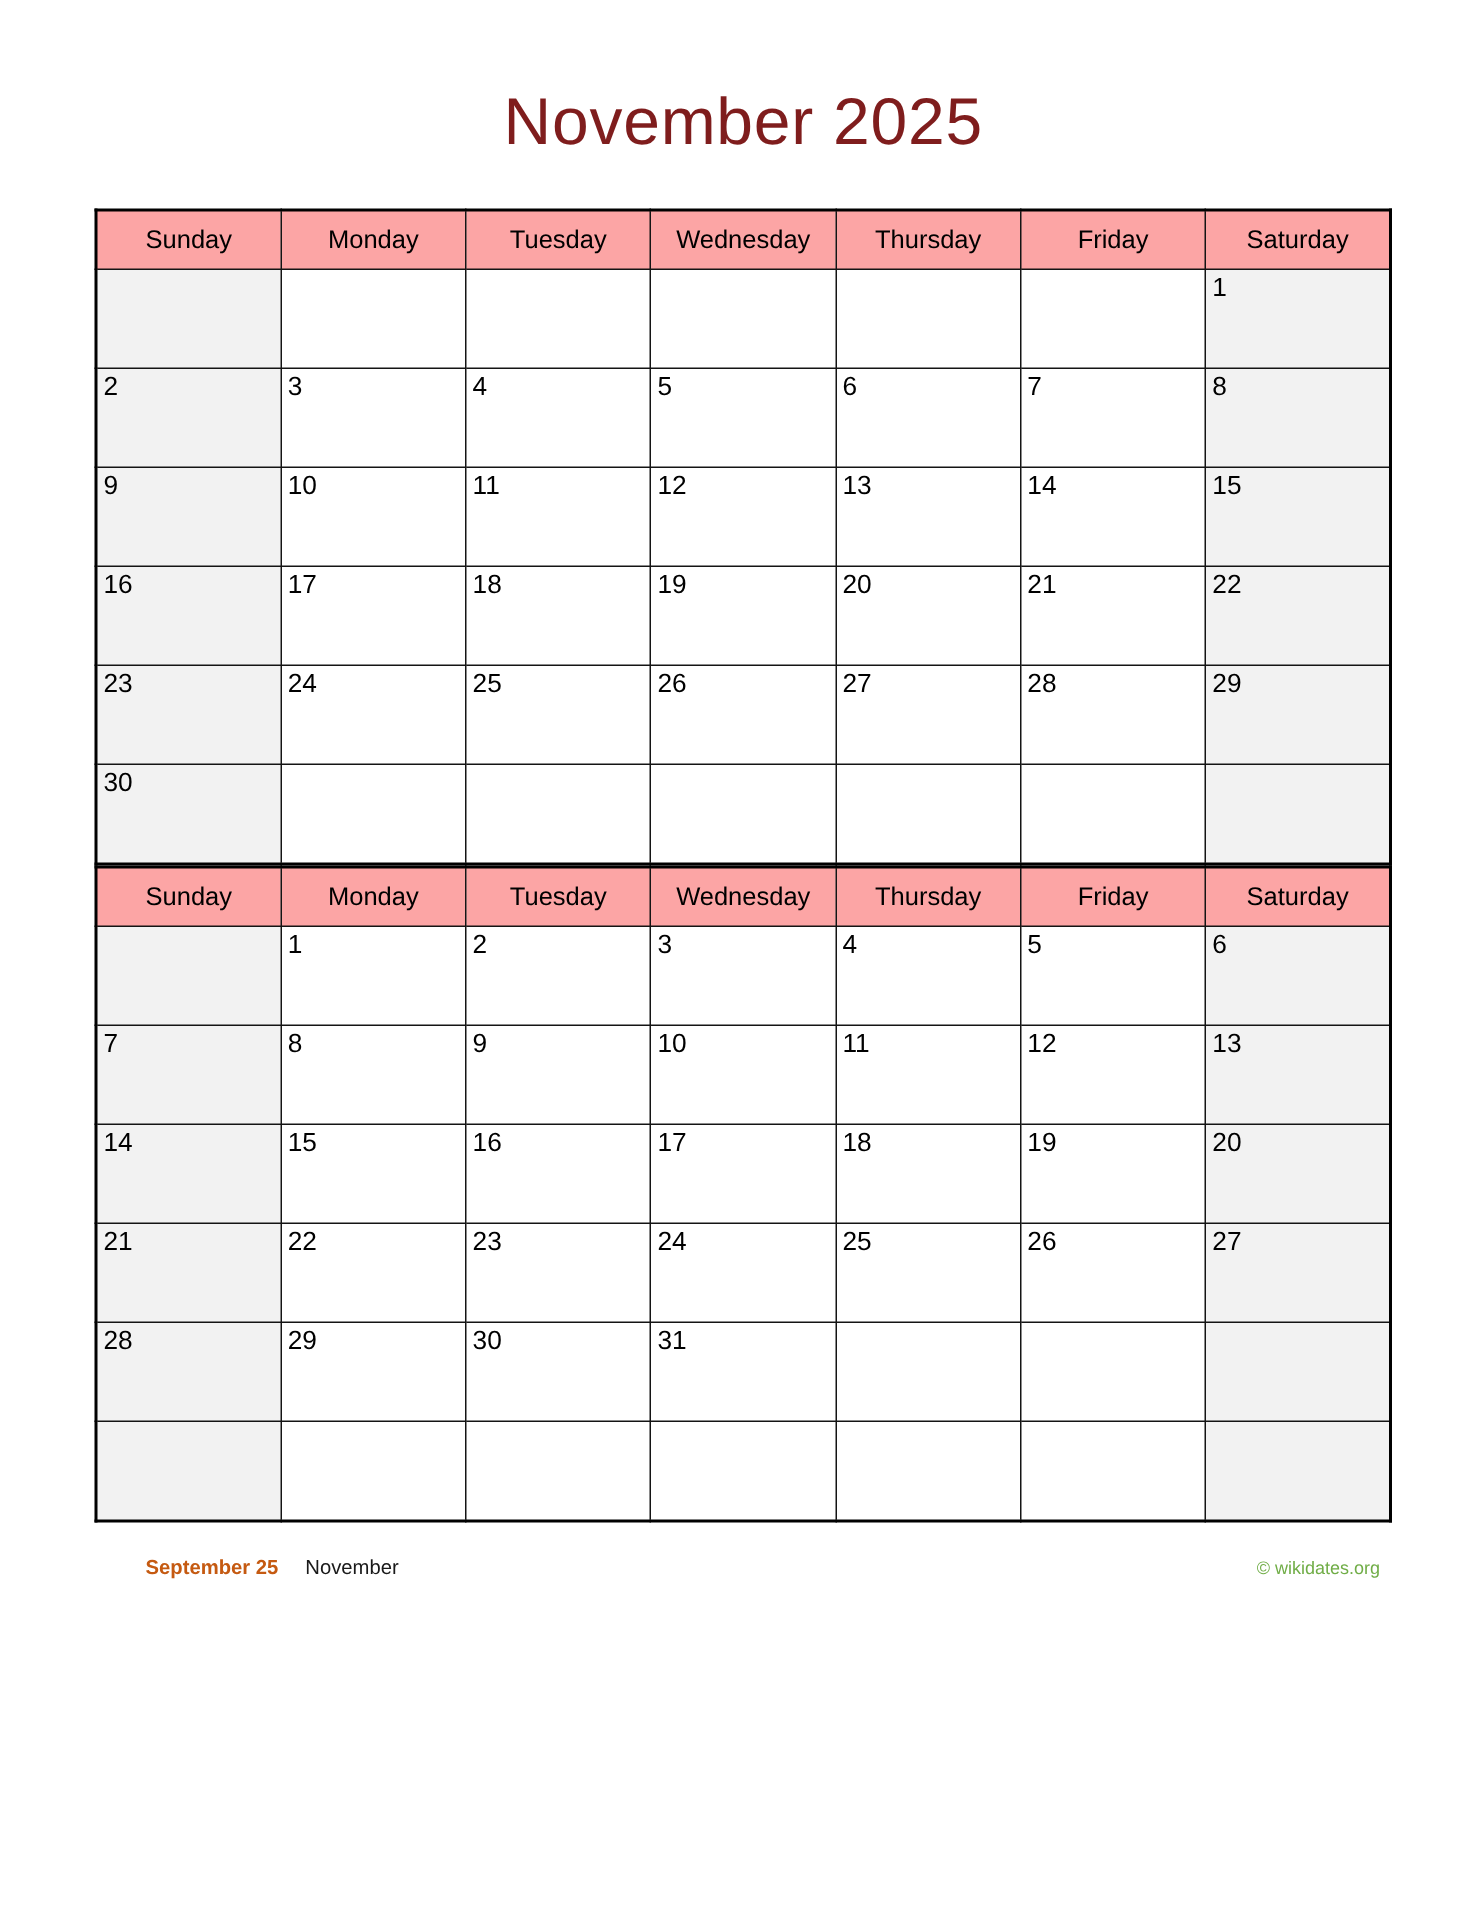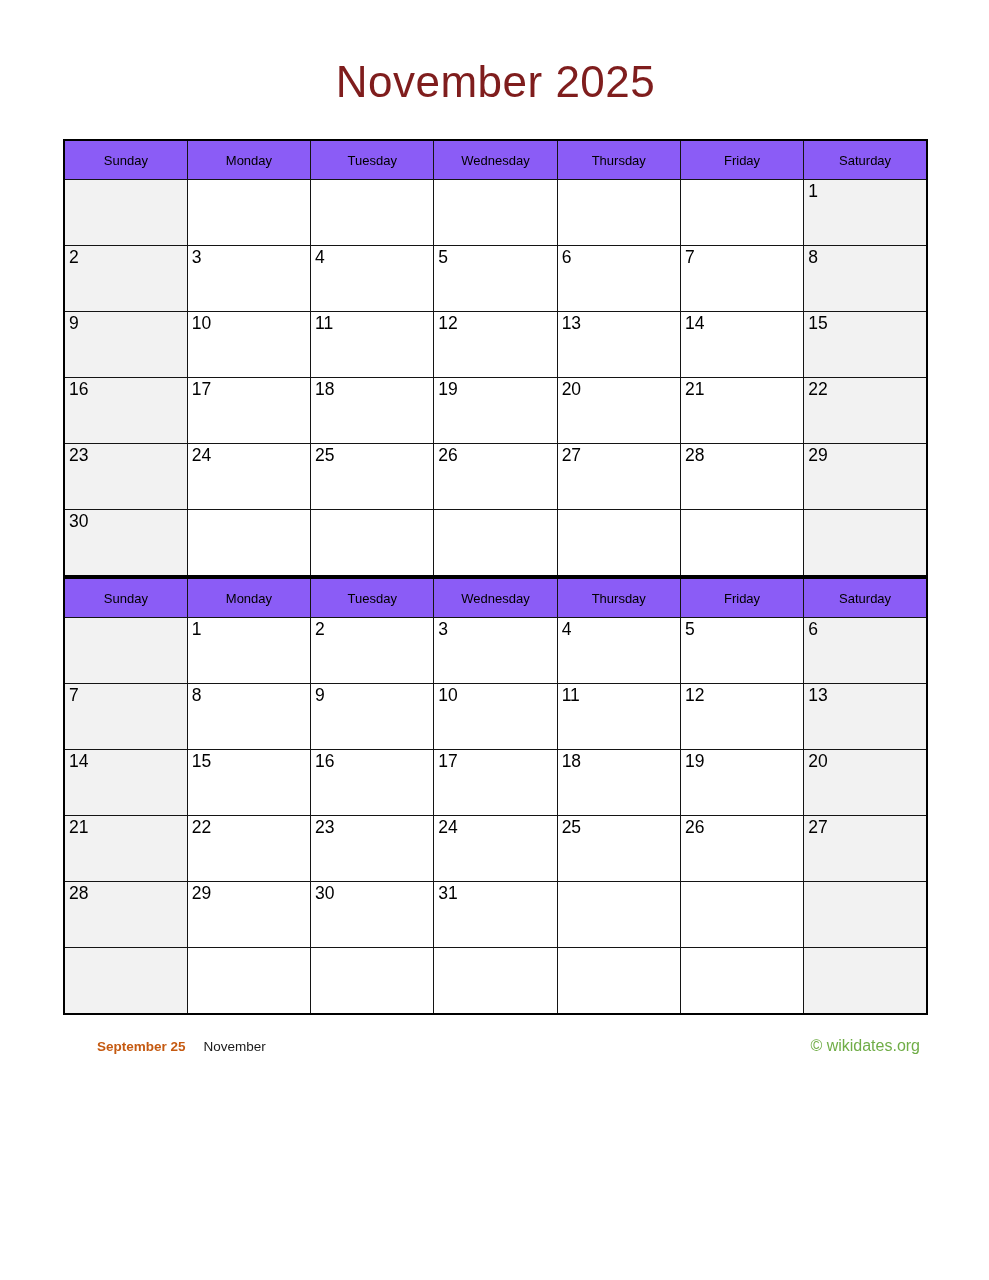--- a/index.html
+++ b/index.html
@@ -21,24 +21,24 @@
   }
   .month-title.first { margin-top: 56px; margin-bottom: 30px; }
   .month-title.second { margin-top: 30px; margin-bottom: 28px; }
   table.calendar {
     width: 100%;
     table-layout: fixed;
     border-collapse: collapse;
     border: 2.5px solid #000000;
   }
   table.calendar th {
-    background: #8b5cf6;
+    background: #fca5a5;
     border: 1.5px solid #141414;
     height: 40px;
-    font-size: 13px;
+    font-size: 17px;
     font-weight: 400;
     text-align: center;
     vertical-align: middle;
     padding: 0;
   }
   table.calendar td {
     border: 1.5px solid #141414;
     height: 66px;
     background: #ffffff;
     vertical-align: top;
@@ -51,21 +51,21 @@
     display: flex;
     align-items: baseline;
     padding-left: 34px;
     margin-top: 26px;
     font-size: 13.5px;
   }
   .holiday-group { display: flex; align-items: baseline; margin-right: 64px; }
   .holiday-date { color: #c55a11; font-weight: 700; }
   .holiday-name { color: #1a1a1a; margin-left: 18px; }
   .notes-row.with-brand { justify-content: space-between; margin-top: 22px; }
-  .brand { color: #70ad47; font-size: 16px; padding-right: 8px; text-align: center; }
+  .brand { color: #70ad47; font-size: 12px; padding-right: 8px; text-align: center; }
 </style>
 </head>
 <body>
 
 <div class="page">
 
   <h1 class="month-title first">November 2025</h1>
 
   <table class="calendar">
     <thead>

